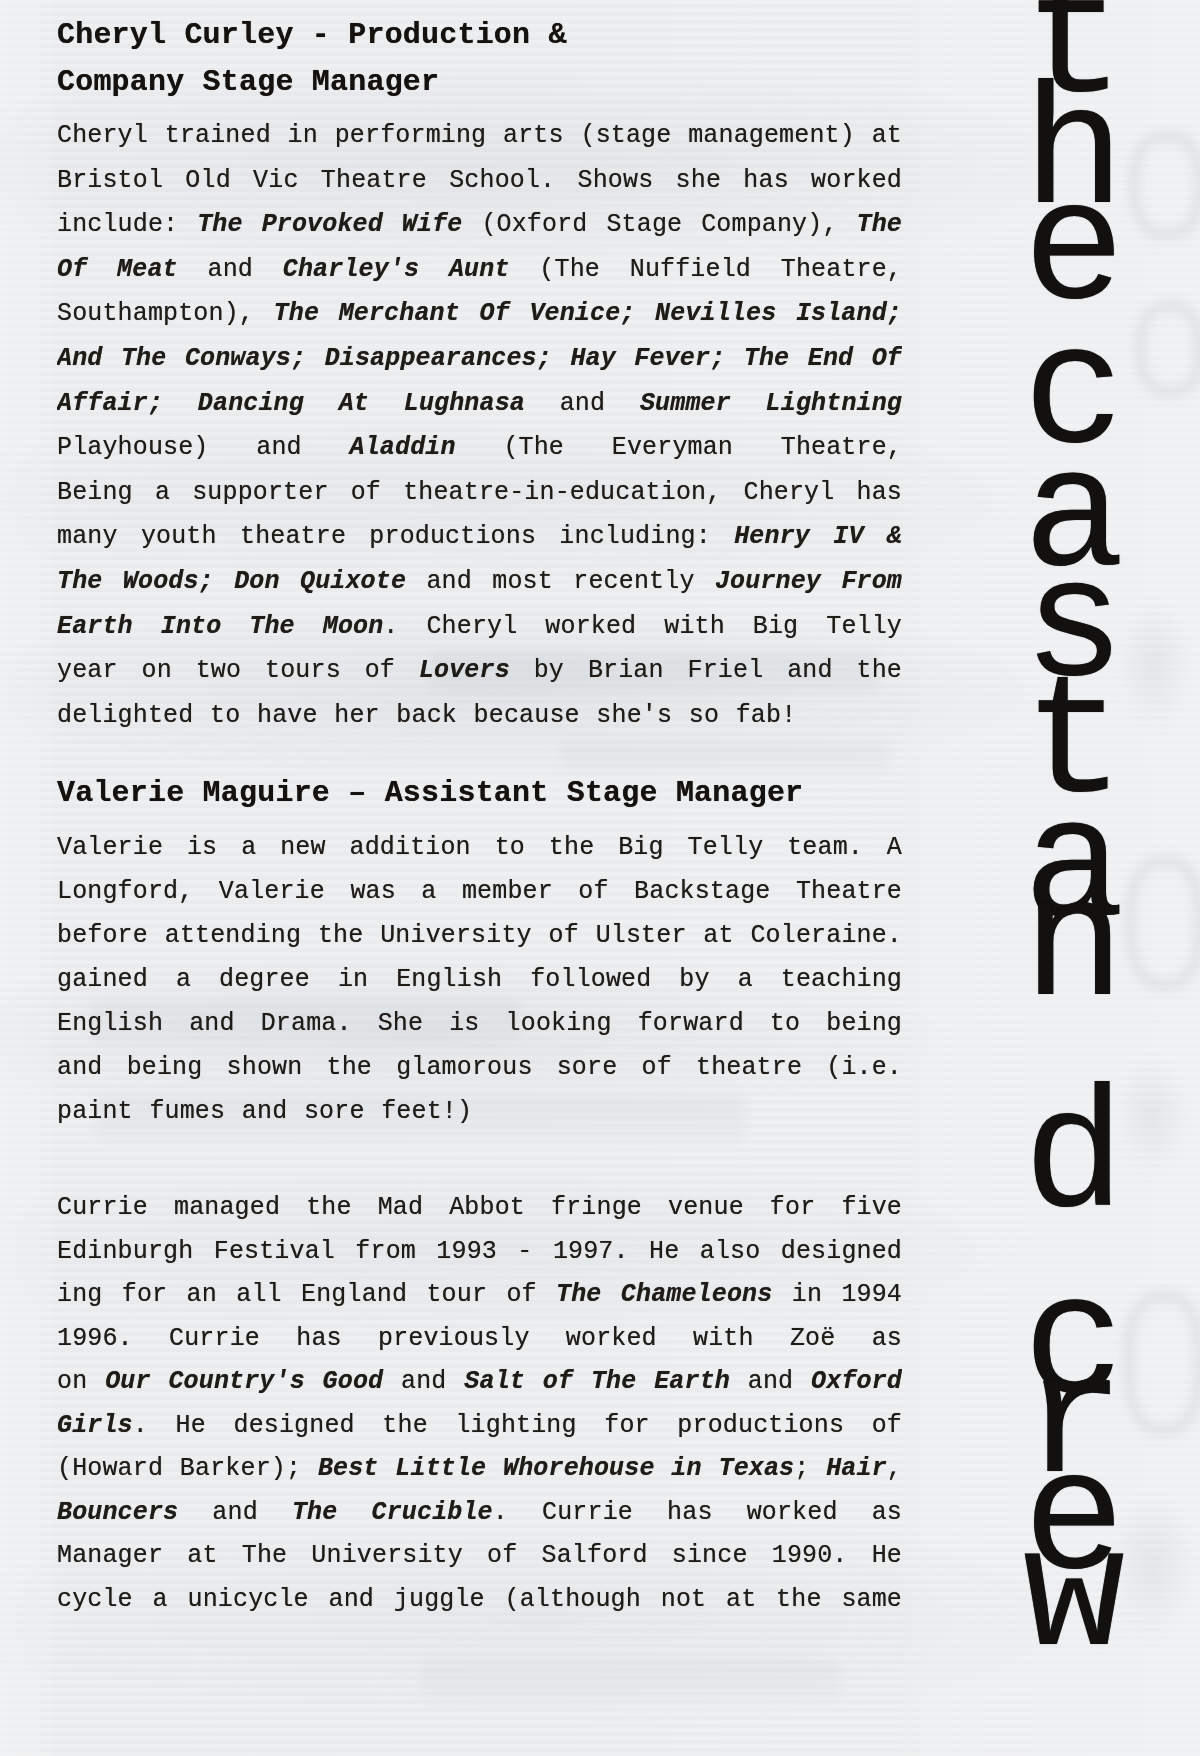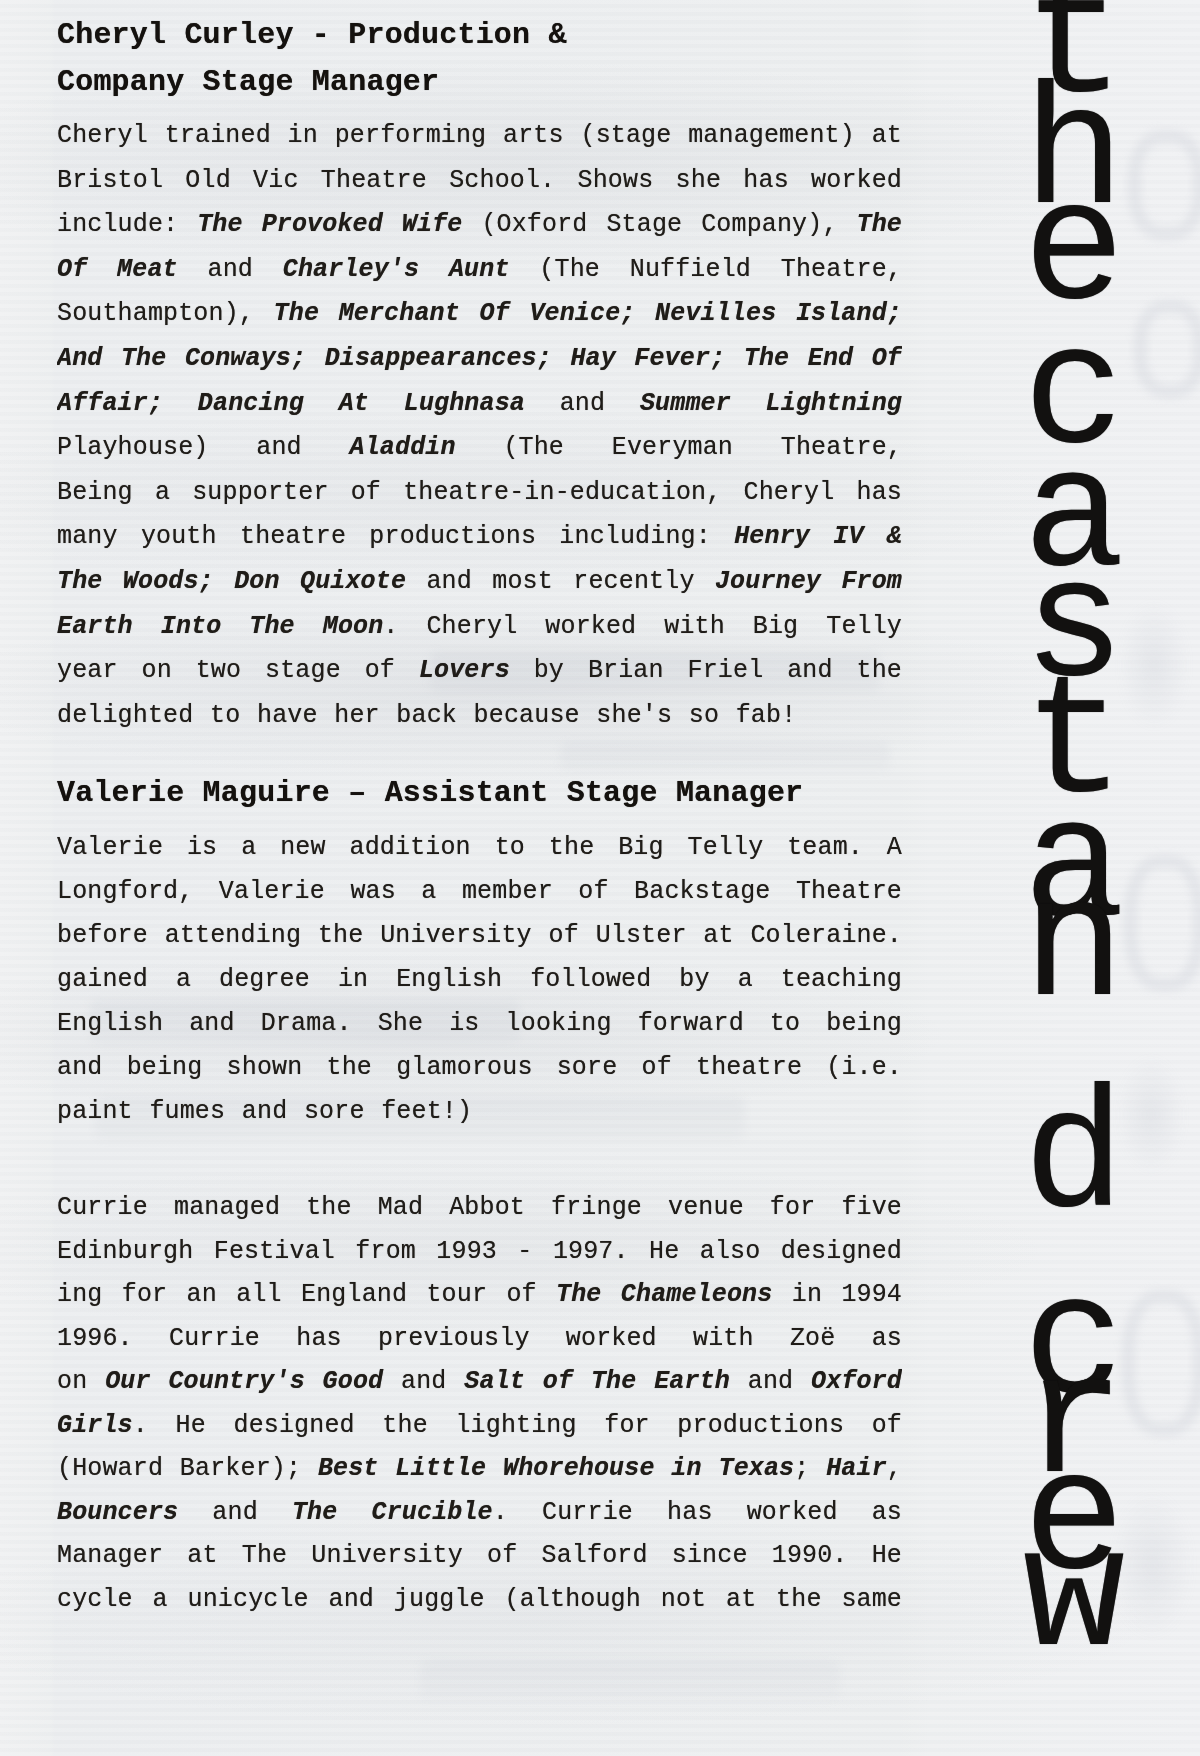--- a/index.html
+++ b/index.html
@@ -87,21 +87,21 @@
           <div class="line"><span>include: </span><span class="title">The Provoked Wife</span><span> (Oxford Stage Company), </span><span class="title">The Price</span></div>
           <div class="line"><span class="title">Of Meat</span><span> and </span><span class="title">Charley's Aunt</span><span> (The Nuffield Theatre,</span></div>
           <div class="line"><span>Southampton), </span><span class="title">The Merchant Of Venice; Nevilles Island; Time</span></div>
           <div class="line"><span class="title">And The Conways; Disappearances; Hay Fever; The End Of The</span></div>
           <div class="line"><span class="title">Affair; Dancing At Lughnasa</span><span> and </span><span class="title">Summer Lightning</span><span> (Salisbury</span></div>
           <div class="line"><span>Playhouse) and </span><span class="title">Aladdin</span><span> (The Everyman Theatre, Cheltenham).</span></div>
           <div class="line"><span>Being a supporter of  theatre-in-education, Cheryl has worked on</span></div>
           <div class="line"><span>many youth theatre productions including: </span><span class="title">Henry IV &amp; V; Into</span></div>
           <div class="line"><span class="title">The Woods; Don Quixote</span><span> and most  recently </span><span class="title">Journey From The</span></div>
           <div class="line"><span class="title">Earth Into The Moon</span><span>.  Cheryl worked with Big Telly earlier this</span></div>
-          <div class="line"><span>year on two stage of </span><span class="title">Lovers</span><span> by Brian Friel and the company are</span></div>
+          <div class="line"><span>year on two tours of </span><span class="title">Lovers</span><span> by Brian Friel and the company are</span></div>
           <div class="line last"><span>delighted to have her back because she's so fab!</span></div>
         </div>
     </section>
     <section class="bio s2" style="top:770px;">
       <div class="bio-heading">
           <div class="hline">Valerie Maguire – Assistant Stage Manager</div>
         </div>
       <div class="bio-body" style="margin-top:9px;">
           <div class="line"><span>Valerie is a new addition to the Big Telly team.  A native of</span></div>
           <div class="line"><span>Longford, Valerie was a member of Backstage Theatre Company</span></div>

